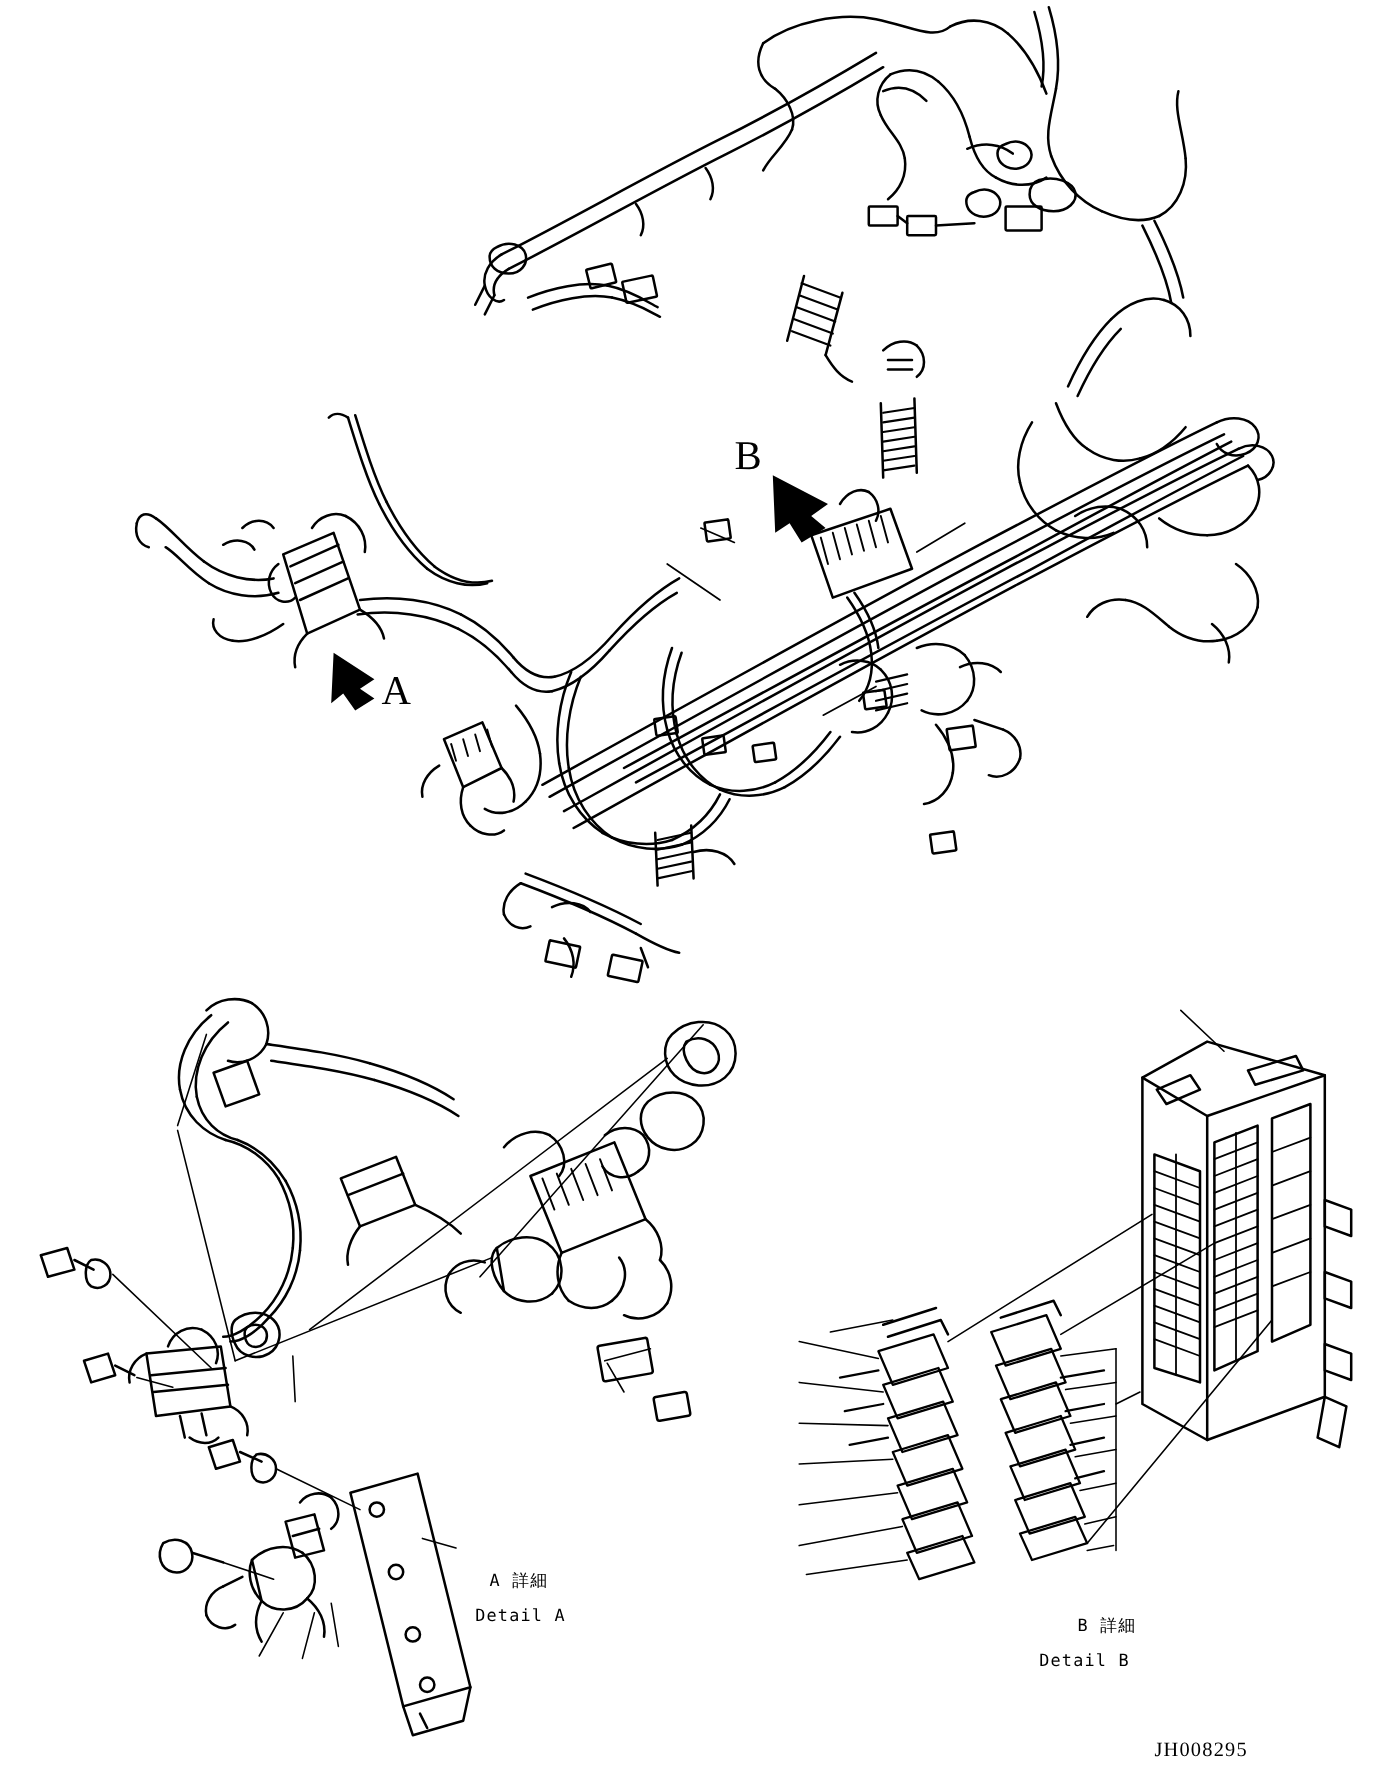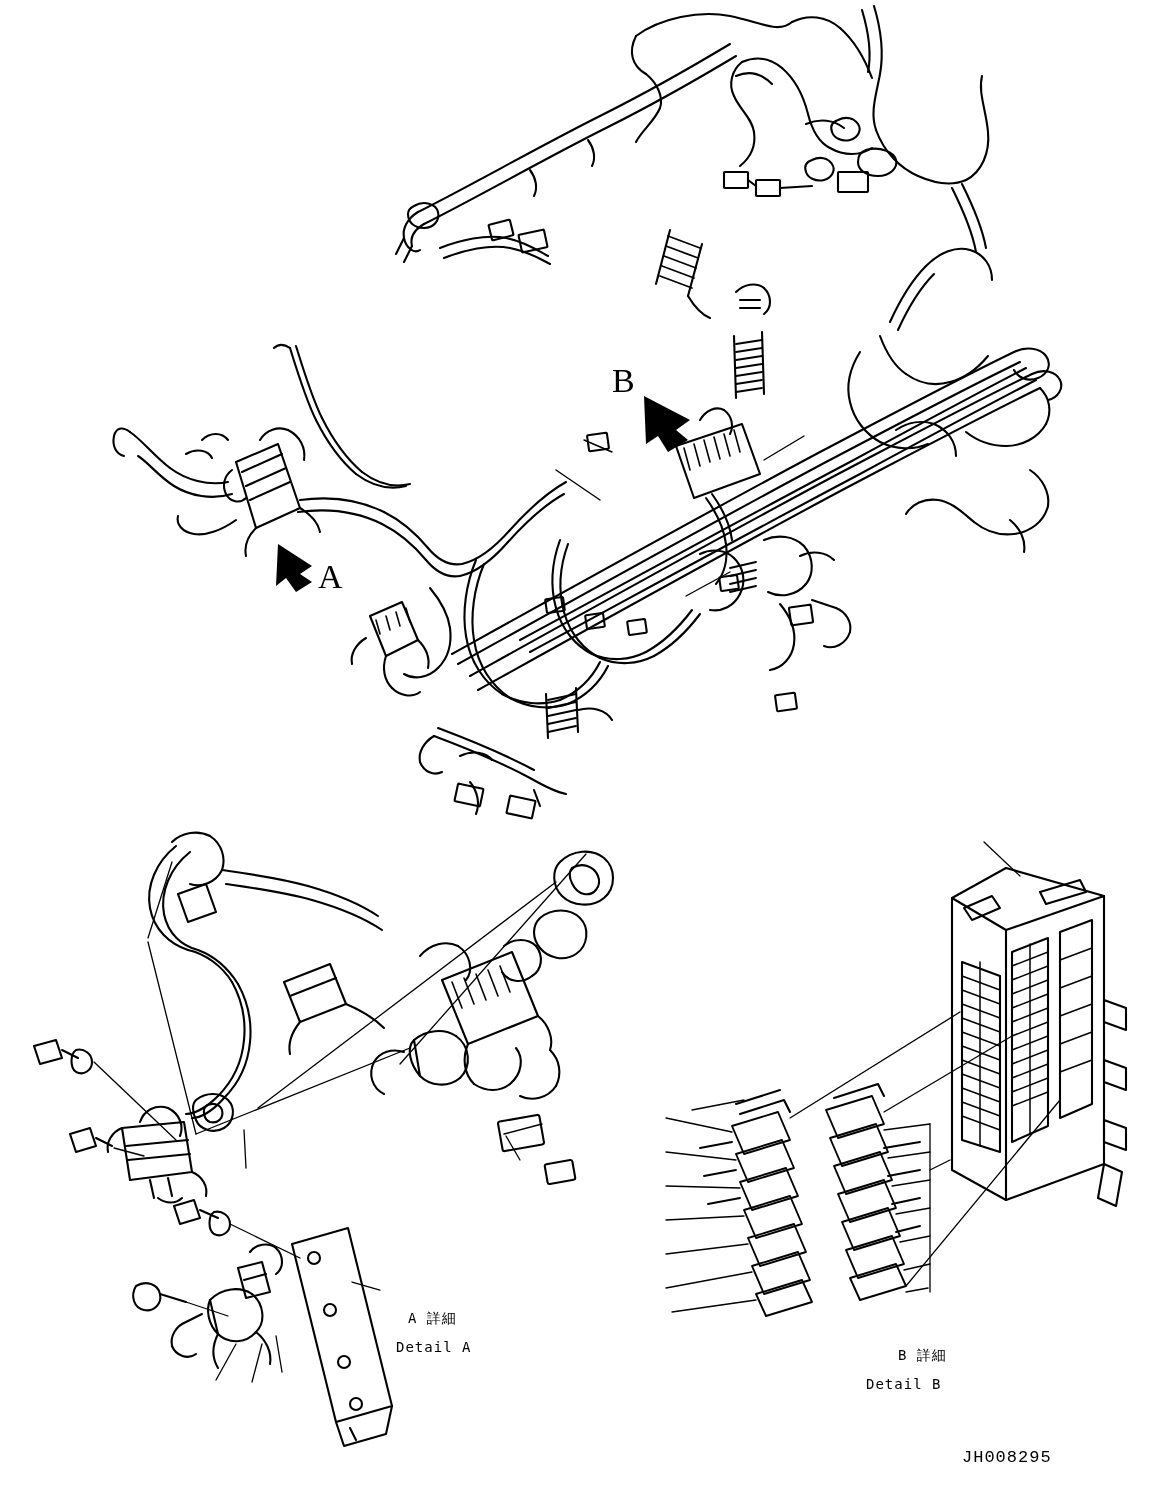--- a/index.html
+++ b/index.html
@@ -37,21 +37,21 @@
     position: absolute;
     font-family: "DejaVu Sans Mono", monospace;
     font-size: 14px;
     line-height: 27px;
     letter-spacing: 1px;
     color: #000;
     white-space: pre;
   }
   .drawing-id {
     position: absolute;
-    font-family: Liberation Mono, monospace;
+    font-family: Liberation Serif, serif;
     font-size: 17px;
     letter-spacing: 1px;
     color: #000;
     white-space: pre;
   }
 </style>
 </head>
 <body>
 
 <div id="diagram-root">

